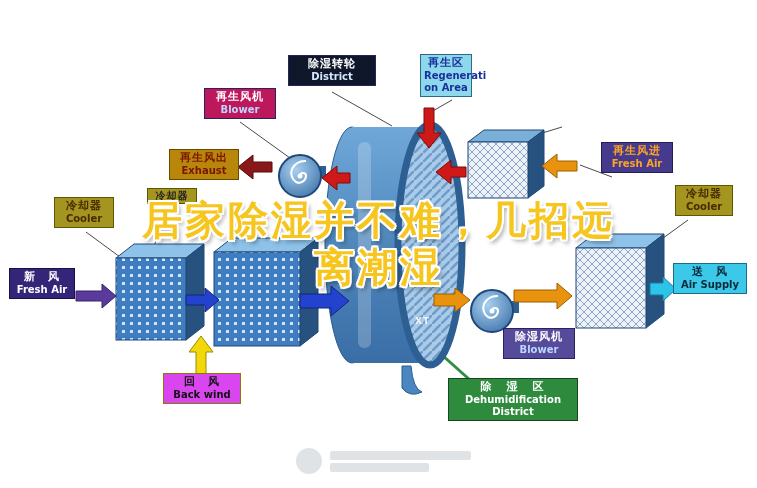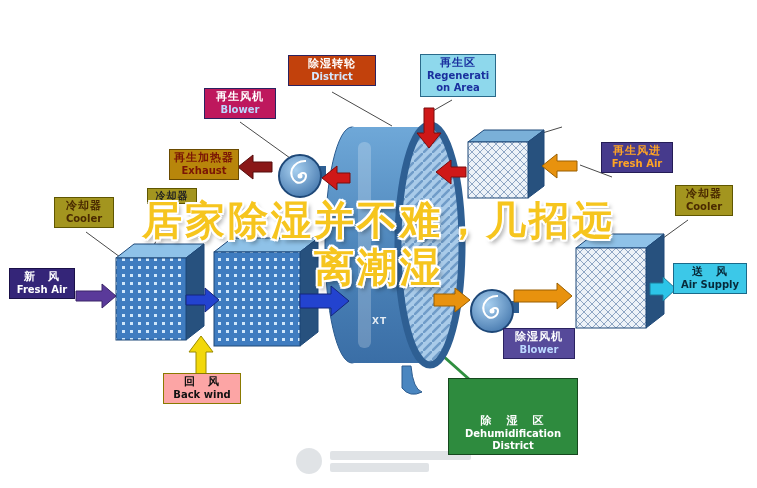--- a/index.html
+++ b/index.html
@@ -10,40 +10,40 @@
   svg.diagram { position:absolute; left:0; top:0; z-index:1; }
 
   
   .label {
     position:absolute; z-index:10; text-align:center; box-sizing:border-box;
     padding:2px 3px; line-height:1.18;
   }
   .label .zh { font-size:11px; font-weight:bold; letter-spacing:1px; }
   .label .en { font-size:10px; font-weight:bold; letter-spacing:0; }
 
-  .lb-desiccant       { left:288px; top:55px;  width:88px;  background:#c2410c; border:1px solid #2a2260; color:#fff; }
+  .lb-desiccant       { left:288px; top:55px;  width:88px;  background:#0f172a; border:1px solid #2a2260; color:#fff; }
   .lb-desiccant .en   { color:#d6e8ff; }
-  .lb-regen-area      { left:420px; top:54px;  width:76px;  background:#8ed8ec; border:1px solid #2a6a8a; color:#1a2f9e; }
+  .lb-regen-area      { left:420px; top:54px;  width:52px;  background:#8ed8ec; border:1px solid #2a6a8a; color:#1a2f9e; }
   .lb-regen-area .en  { font-size:10px; }
   .lb-regen-blower    { left:204px; top:88px;  width:72px;  background:#be185d; border:1px solid #2a2260; color:#fff; }
   .lb-regen-blower .en{ color:#bcd8ff; }
   .lb-regen-heater    { left:527px; top:93px;  width:82px;  background:#564a9a; border:1px solid #2a2260; color:#fff; }
   .lb-exhaust         { left:169px; top:149px; width:70px;  background:#b8860b; border:1px solid #6a4a00; color:#7a1505; }
   .lb-regen-fresh-air { left:593px; top:142px; width:72px;  background:#463a8c; border:1px solid #241c56; color:#ffa424;margin-left:8px; }
   .lb-cooler-left     { left:54px;  top:197px; width:60px;  background:#a3951f; border:1px solid #5f5600; color:#4a2a00; }
   .lb-cooler-small    { left:147px; top:188px; width:50px;  background:#a3951f; border:1px solid #5f5600; color:#222; padding:1px 2px; }
   .lb-cooler-small .zh{ font-size:10px; }
   .lb-cooler-right    { left:675px; top:185px; width:58px;  background:#a3951f; border:1px solid #5f5600; color:#4a2a00; }
   .lb-fresh-air       { left:9px;   top:268px; width:66px;  background:#342578; border:1px solid #1a1048; color:#fff; }
-  .lb-back-wind       { left:163px; top:373px; width:78px;  background:#fca5a5; border:1px solid #8a7a00; color:#111; }
+  .lb-back-wind       { left:163px; top:373px; width:78px;  background:#d946ef; border:1px solid #8a7a00; color:#111; }
   .lb-air-supply      { left:673px; top:263px; width:74px;  background:#3cc8e8; border:1px solid #1a6a8a; color:#072a3a; }
   .lb-dehumid-blower  { left:503px; top:328px; width:72px;  background:#564a9a; border:1px solid #2a2260; color:#fff; }
   .lb-dehumid-blower .en { color:#bcd8ff; }
   .lb-dehumid-district{ left:448px; top:378px; width:130px; background:#2e8b3e; border:1px solid #16481e; color:#fff; }
-  .lb-dehumid-district .zh { letter-spacing:2px;margin-top:34px; }
+  .lb-dehumid-district .zh { letter-spacing:2px; }
 
   
   .title {
     position:absolute; left:0; right:0; top:197px; z-index:30;
     text-align:center; font-weight:bold; font-size:40px; line-height:47px;
     letter-spacing:3px; color:#f6c51e;
     font-family:Liberation Serif, serif;
     text-shadow:
       -2px 0 #fff, 2px 0 #fff, 0 -2px #fff, 0 2px #fff,
       -1.6px -1.6px #fff, 1.6px -1.6px #fff, -1.6px 1.6px #fff, 1.6px 1.6px #fff,
@@ -55,21 +55,21 @@
     position:absolute; left:296px; top:444px; width:175px; height:34px;
     z-index:5; opacity:.3; display:flex; align-items:center; gap:8px;
     filter:blur(.5px);
   }
   .wm-logo  { width:26px; height:26px; border-radius:50%; background:#9aa4ae; }
   .wm-lines { flex:1; }
   .wm-line  { height:9px; background:#9aa4ae; border-radius:2px; margin:3px 0; }
   .wm-line.short { width:70%; }
   .cyl-mark {
     position:absolute; left:372px; top:316px; z-index:6;
-    color:rgba(255,255,255,.85); font-size:9px; font-weight:bold; letter-spacing:1px;
+    color:rgba(255,255,255,.85); font-size:9px; font-weight:bold; letter-spacing:1px;padding-left:43px;
   }
 </style>
 </head>
 <body>
 
 <div class="stage">
 
   <svg class="diagram" width="757" height="488" viewBox="0 0 757 488">
     <defs>
       <linearGradient id="cylBody" x1="0" y1="0" x2="0" y2="1">
@@ -182,21 +182,21 @@
     <div class="en">on Area</div>
   </div>
 
   <div class="label lb-regen-blower">
     <div class="zh">再生风机</div>
     <div class="en">Blower</div>
   </div>
 
 
   <div class="label lb-exhaust">
-    <div class="zh">再生加热器</div>
+    <div class="zh">再生风出</div>
     <div class="en">Exhaust</div>
   </div>
 
   <div class="label lb-regen-fresh-air">
     <div class="zh">再生风进</div>
     <div class="en">Fresh Air</div>
   </div>
 
   <div class="label lb-cooler-left">
     <div class="zh">冷却器</div>

